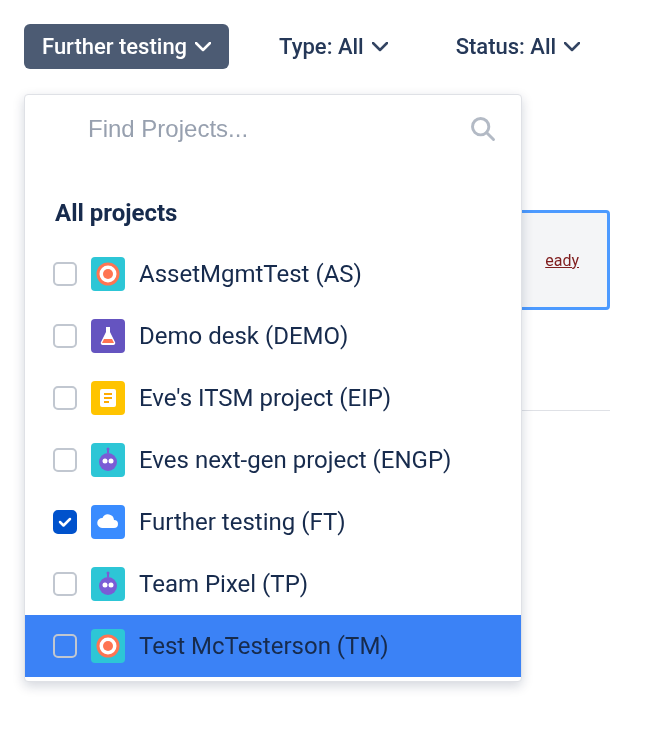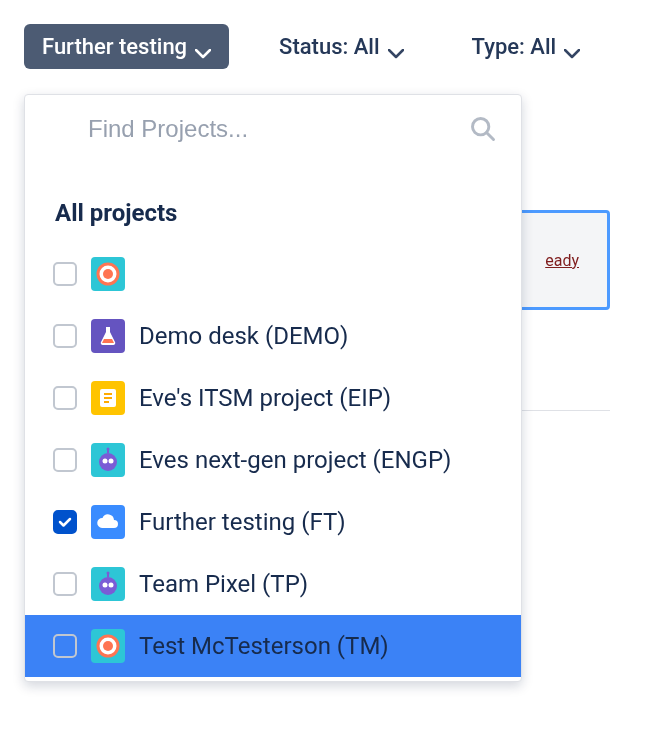--- a/index.html
+++ b/index.html
@@ -11,21 +11,21 @@
     position: relative;
     padding: 24px;
   }
   .filter-bar {
     display: flex;
     gap: 32px;
     align-items: center;
   }
   .filter-pill {
     display: inline-flex;
-    align-items: flex-end;
+    align-items: center;
     gap: 8px;
     font-size: 22px;
     font-weight: 500;
     color: #253858;
     cursor: pointer;
     border-radius: 6px;
     padding: 10px 18px;
   }
   .filter-pill.active {
     background: #4c5b73;
@@ -149,29 +149,29 @@
 <div class="filter-bar">
   <div class="filter-pill active">
     <span>Further testing</span>
     <span class="chevron">
       <svg width="16" height="10" viewBox="0 0 16 10">
           <path d="M1 1l7 7 7-7" stroke="#fff" stroke-width="2.5" fill="none" stroke-linecap="round" stroke-linejoin="round"></path>
         </svg>
     </span>
   </div>
   <div class="filter-pill">
-    <span>Status: All</span>
+    <span>Type: All</span>
     <span class="chevron">
       <svg width="16" height="10" viewBox="0 0 16 10">
           <path d="M1 1l7 7 7-7" stroke="#344563" stroke-width="2.5" fill="none" stroke-linecap="round" stroke-linejoin="round"></path>
         </svg>
     </span>
   </div>
   <div class="filter-pill">
-    <span>Type: All</span>
+    <span>Status: All</span>
     <span class="chevron">
       <svg width="16" height="10" viewBox="0 0 16 10">
           <path d="M1 1l7 7 7-7" stroke="#344563" stroke-width="2.5" fill="none" stroke-linecap="round" stroke-linejoin="round"></path>
         </svg>
     </span>
   </div>
 </div>
 
 <div class="dropdown">
   <div class="search-row">
@@ -187,20 +187,21 @@
   <ul class="project-list">
       <li class="project-item">
         <span class="checkbox"></span>
         <span class="project-icon" style="background: rgb(45, 198, 214);">
           <svg width="26" height="26" viewBox="0 0 26 26">
             <circle cx="13" cy="13" r="10" fill="#fff"></circle>
             <circle cx="13" cy="13" r="5" fill="#ff7452"></circle>
             <circle cx="13" cy="13" r="10" fill="none" stroke="#ff7452" stroke-width="3"></circle>
           </svg>
         </span>
+        <span class="project-label">AssetMgmtTest (AS)</span>
       </li>
       <li class="project-item">
         <span class="checkbox"></span>
         <span class="project-icon" style="background: rgb(101, 84, 192);">
           <svg width="24" height="24" viewBox="0 0 24 24">
             <path d="M10 3h4v5l5 10a2 2 0 0 1-1.8 3H6.8A2 2 0 0 1 5 18l5-10V3z" fill="#fff"></path>
             <path d="M8 15h8l2 4H6z" fill="#ff7452"></path>
           </svg>
         </span>
         <span class="project-label">Demo desk (DEMO)</span>

